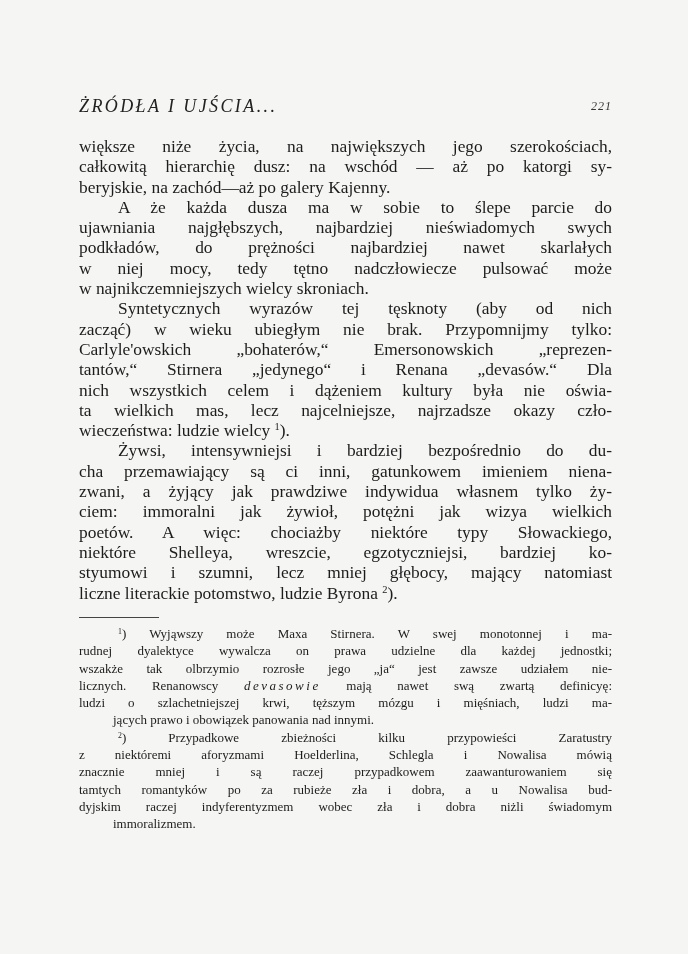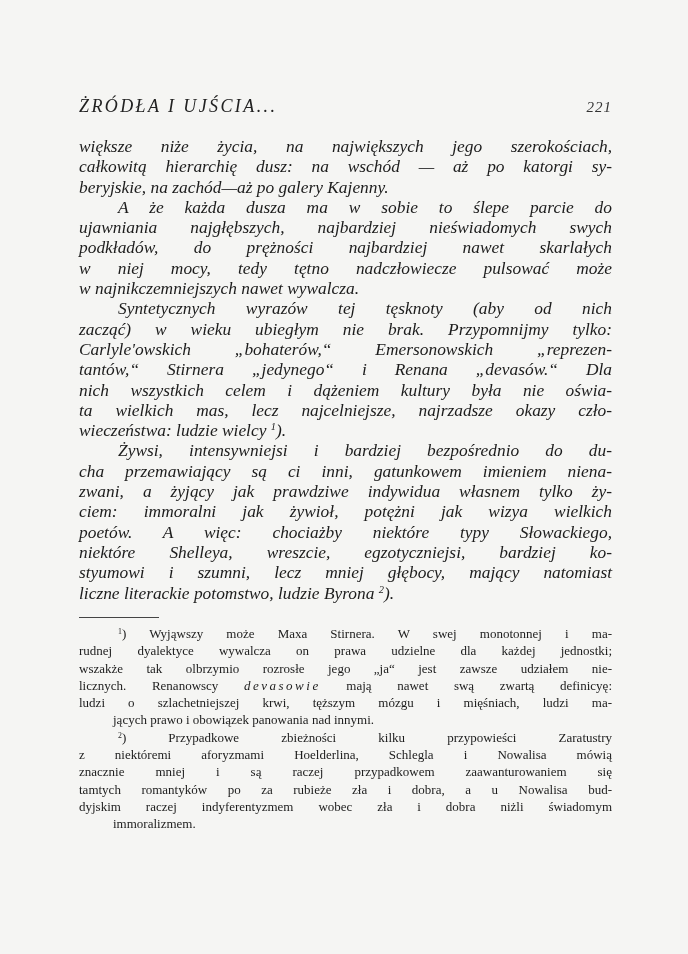--- a/index.html
+++ b/index.html
@@ -35,39 +35,38 @@
       font-style: italic;
       font-size: 18px;
       letter-spacing: 2.4px;
       color: #222;
     }
     .page-number {
       position: absolute;
       right: 0;
       top: 3px;
       font-style: italic;
-      font-size: 15px;
+      font-size: 12px;
       letter-spacing: 1px;
       color: #333;
     }
     .body-text {
       position: absolute;
       left: 79px;
       top: 136px;
       width: 533px;
     }
     .line {
       display: block;
       height: 20.3px;
       line-height: 20.3px;
       font-size: 17.4px;
       white-space: nowrap;
       text-align: justify;
       text-align-last: justify;
-      font-style: italic;
     }
     .line.last {
       text-align-last: left;
     }
     .line.indent {
       padding-left: 39px;
     }
     .footnote-rule {
       position: absolute;
       left: 79px;
@@ -119,21 +118,21 @@
       <span class="line">większe niże życia, na największych jego szerokościach,</span>
       <span class="line">całkowitą hierarchię dusz: na wschód — aż po katorgi sy-</span>
       <span class="line last">beryjskie, na zachód—aż po galery Kajenny.</span>
     </div>
 
     <div>
       <span class="line indent">A że każda dusza ma w sobie to ślepe parcie do</span>
       <span class="line">ujawniania najgłębszych, najbardziej nieświadomych swych</span>
       <span class="line">podkładów, do prężności najbardziej nawet skarlałych</span>
       <span class="line">w niej mocy, tedy tętno nadczłowiecze pulsować może</span>
-      <span class="line last">w najnikczemniejszych nawet wywalcza.</span>
+      <span class="line last">w najnikczemniejszych wielcy skroniach.</span>
     </div>
 
     <div>
       <span class="line indent">Syntetycznych wyrazów tej tęsknoty (aby od nich</span>
       <span class="line">zacząć) w wieku ubiegłym nie brak. Przypomnijmy tylko:</span>
       <span class="line">Carlyle'owskich „bohaterów,“ Emersonowskich „reprezen-</span>
       <span class="line">tantów,“ Stirnera „jedynego“ i Renana „devasów.“ Dla</span>
       <span class="line">nich wszystkich celem i dążeniem kultury była nie oświa-</span>
       <span class="line">ta wielkich mas, lecz najcelniejsze, najrzadsze okazy czło-</span>
       <span class="line last"><span>wieczeństwa: ludzie wielcy</span> <span class="sup">1</span><span>).</span></span>

